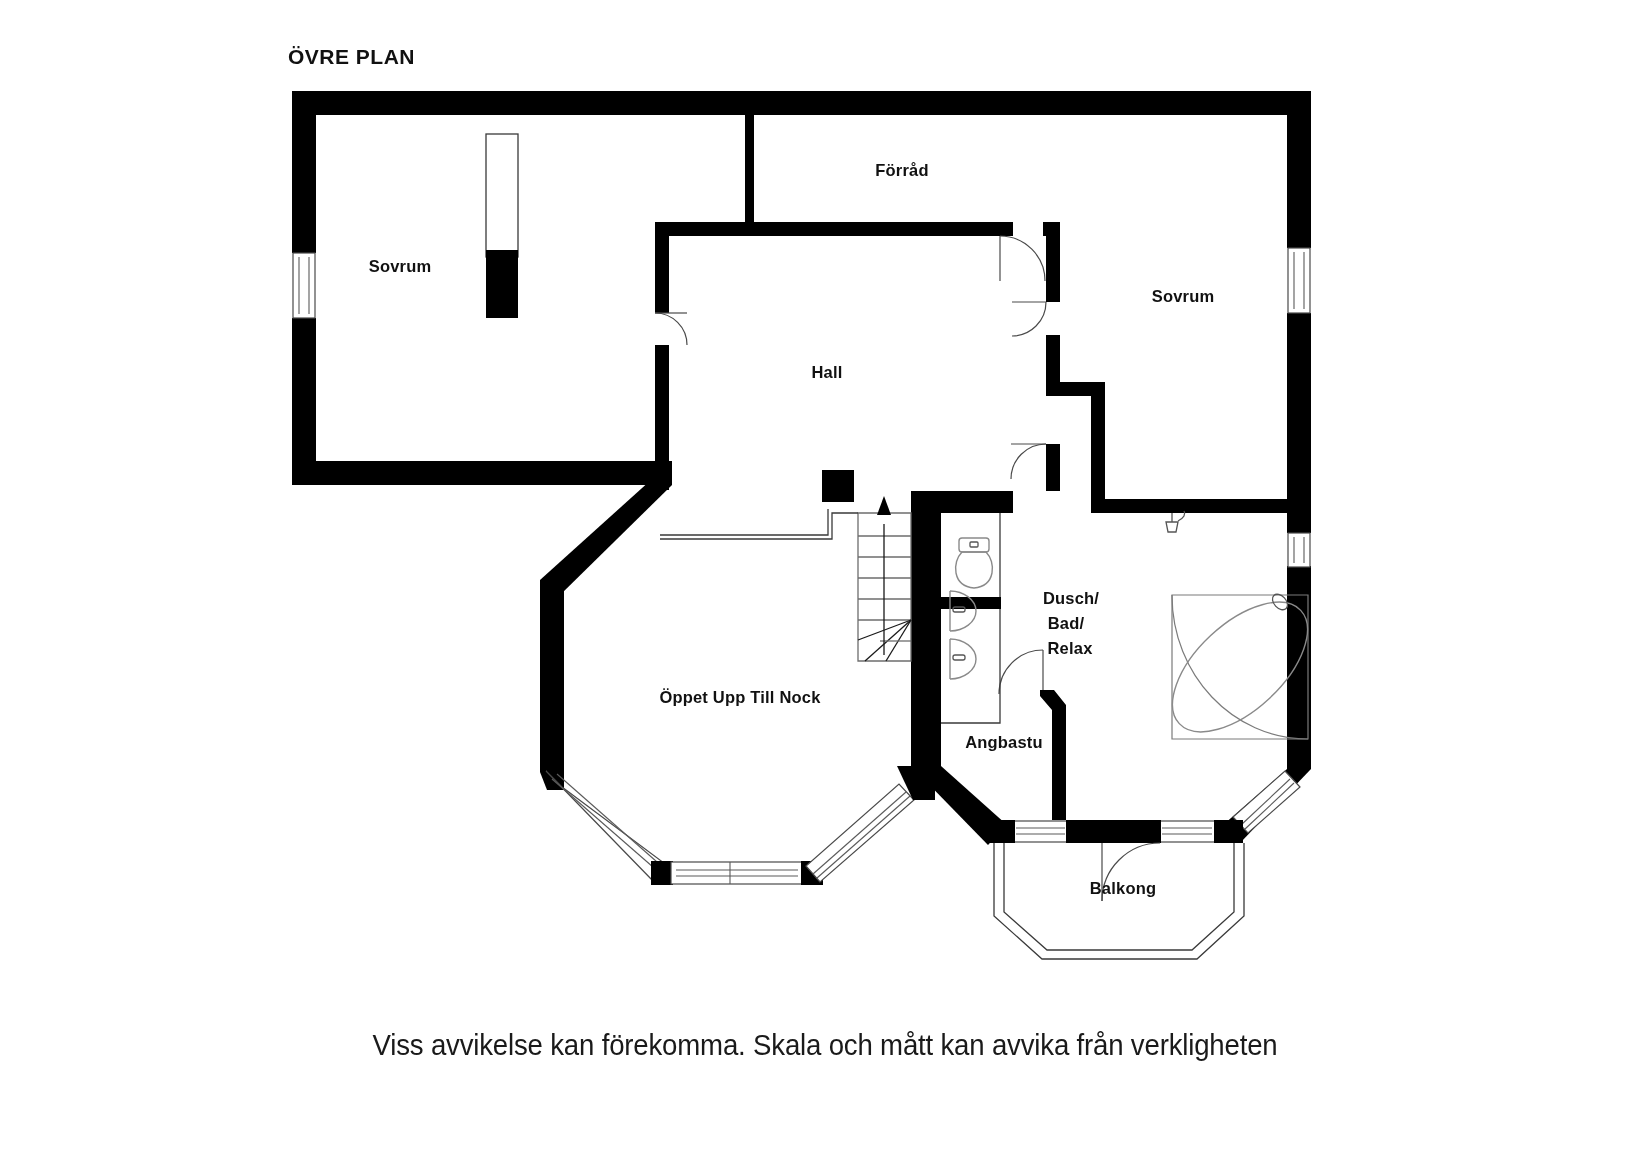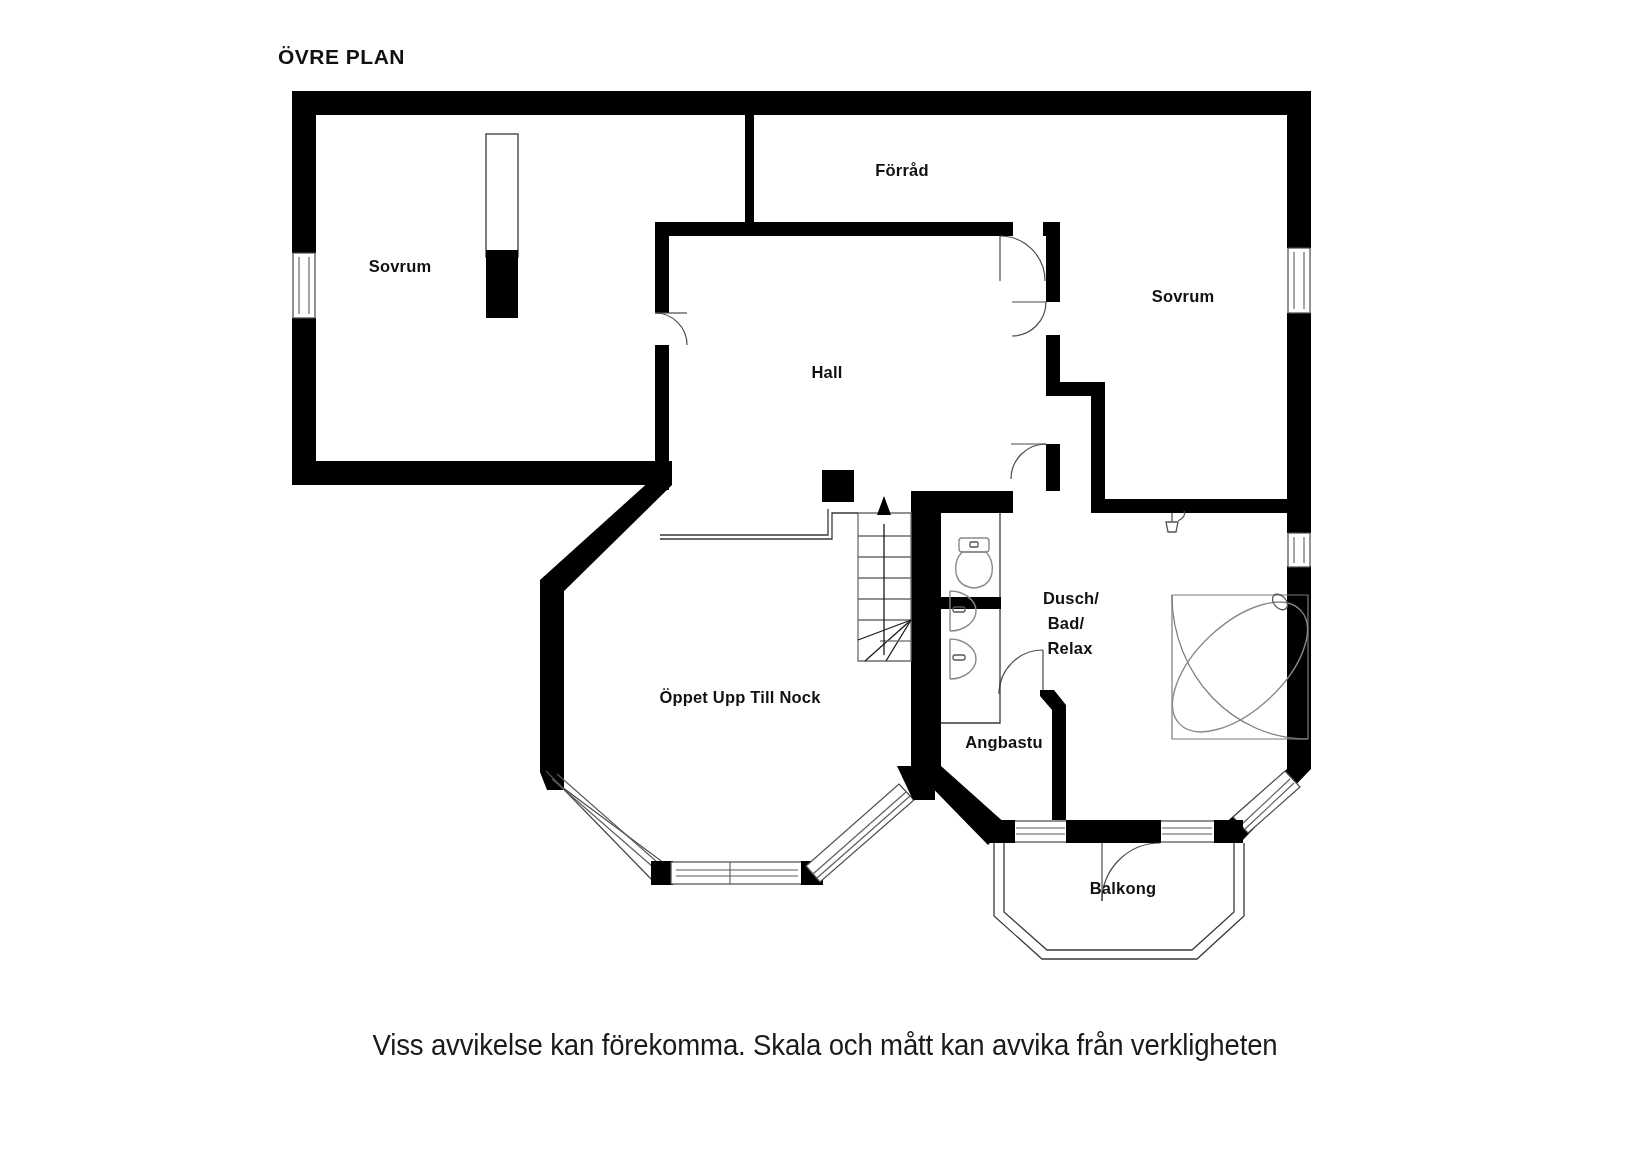--- a/index.html
+++ b/index.html
@@ -15,21 +15,21 @@
     position: relative;
   }
   #plan-root {
     position: relative;
     width: 1650px;
     height: 1166px;
     background: #ffffff;
   }
   .plan-title {
     position: absolute;
-    left: 278px;
+    left: 288px;
     top: 45px;
     font-family: "Liberation Sans", sans-serif;
     font-size: 21px;
     font-weight: bold;
     letter-spacing: 0.5px;
     color: #111111;
   }
   .plan-caption {
     position: absolute;
     left: 0;

